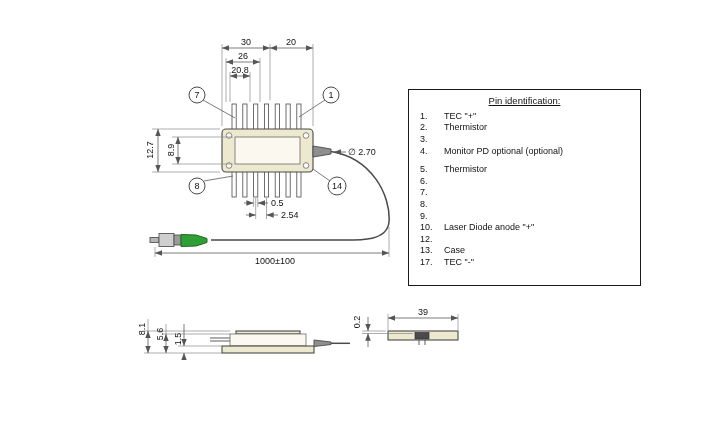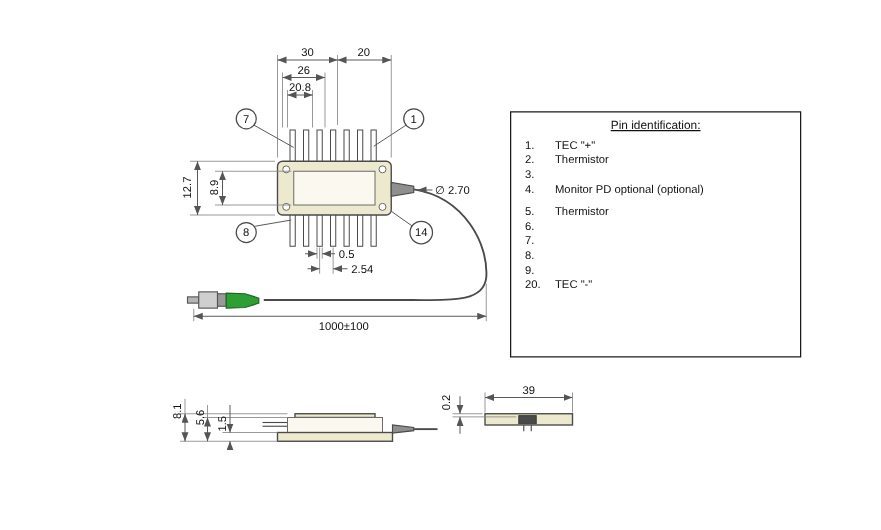--- a/index.html
+++ b/index.html
@@ -226,18 +226,30 @@
     </div>
     <div class="pin-row">
       <span class="pin-num">8.</span>
       <span class="pin-label"></span>
     </div>
     <div class="pin-row">
       <span class="pin-num">9.</span>
       <span class="pin-label"></span>
     </div>
     <div class="pin-row">
-      <span class="pin-num">20.</span>
+      <span class="pin-num">10.</span>
+      <span class="pin-label">Laser Diode anode "+"</span>
+    </div>
+    <div class="pin-row">
+      <span class="pin-num">12.</span>
+      <span class="pin-label"></span>
+    </div>
+    <div class="pin-row">
+      <span class="pin-num">13.</span>
+      <span class="pin-label">Case</span>
+    </div>
+    <div class="pin-row">
+      <span class="pin-num">17.</span>
       <span class="pin-label">TEC "-"</span>
     </div>
   </div>
 
 </div>
 
 </body></html>

